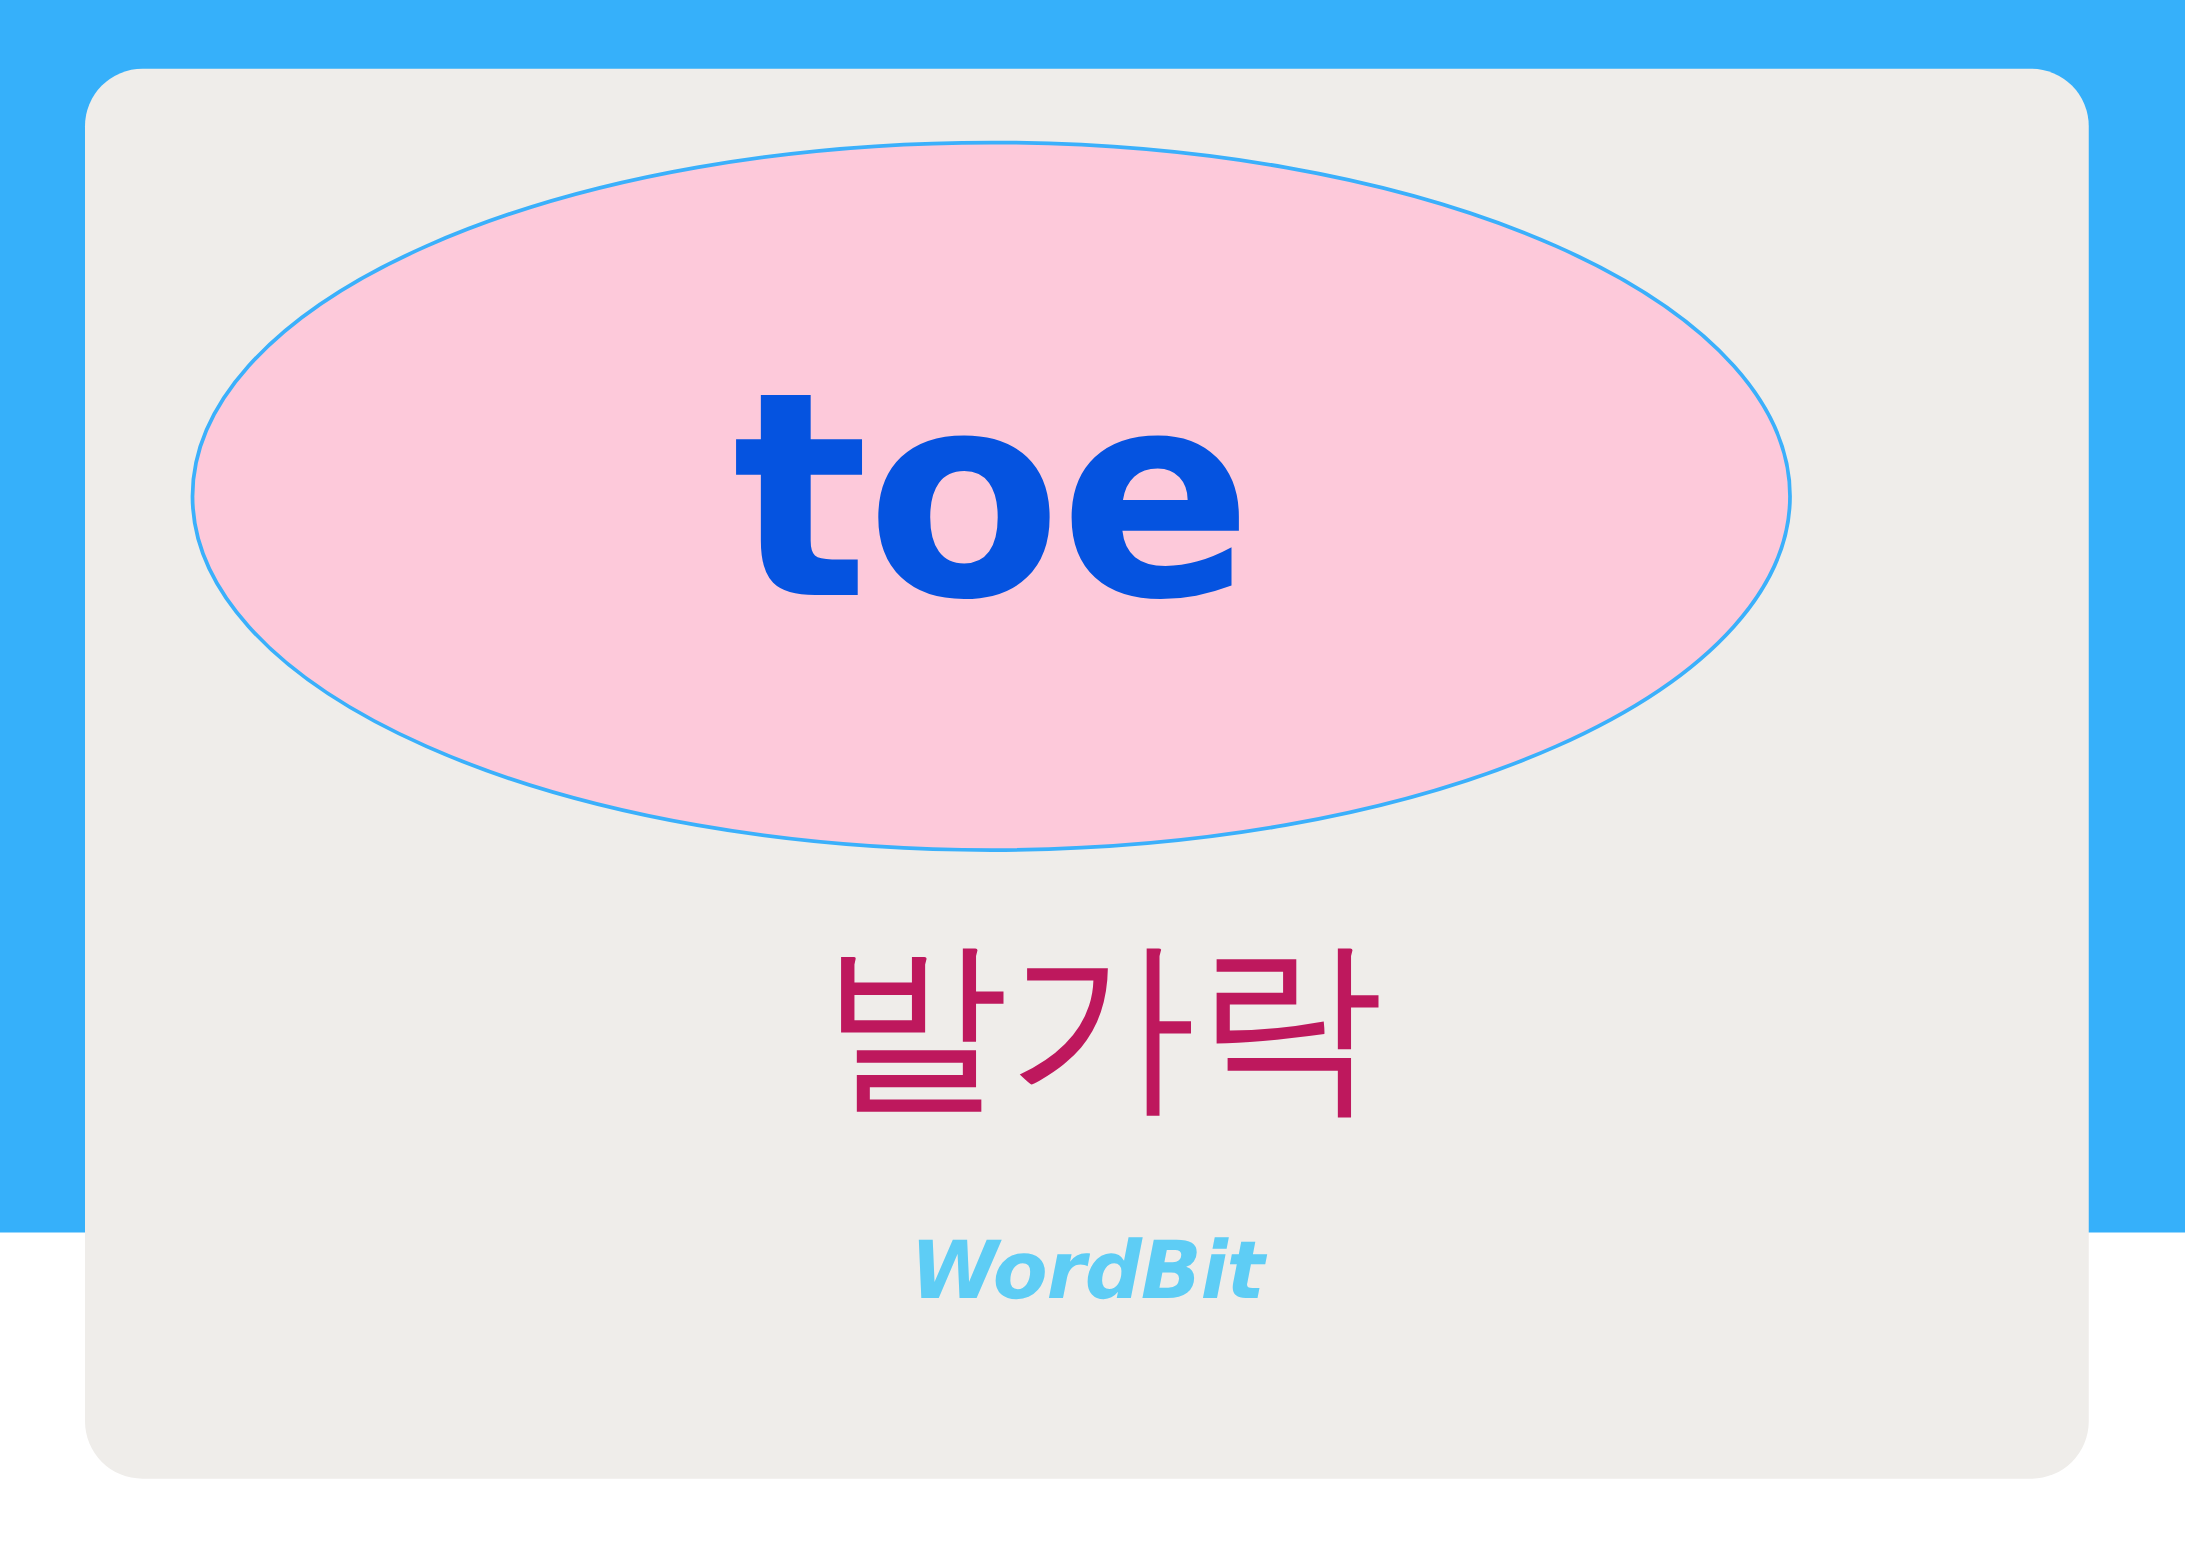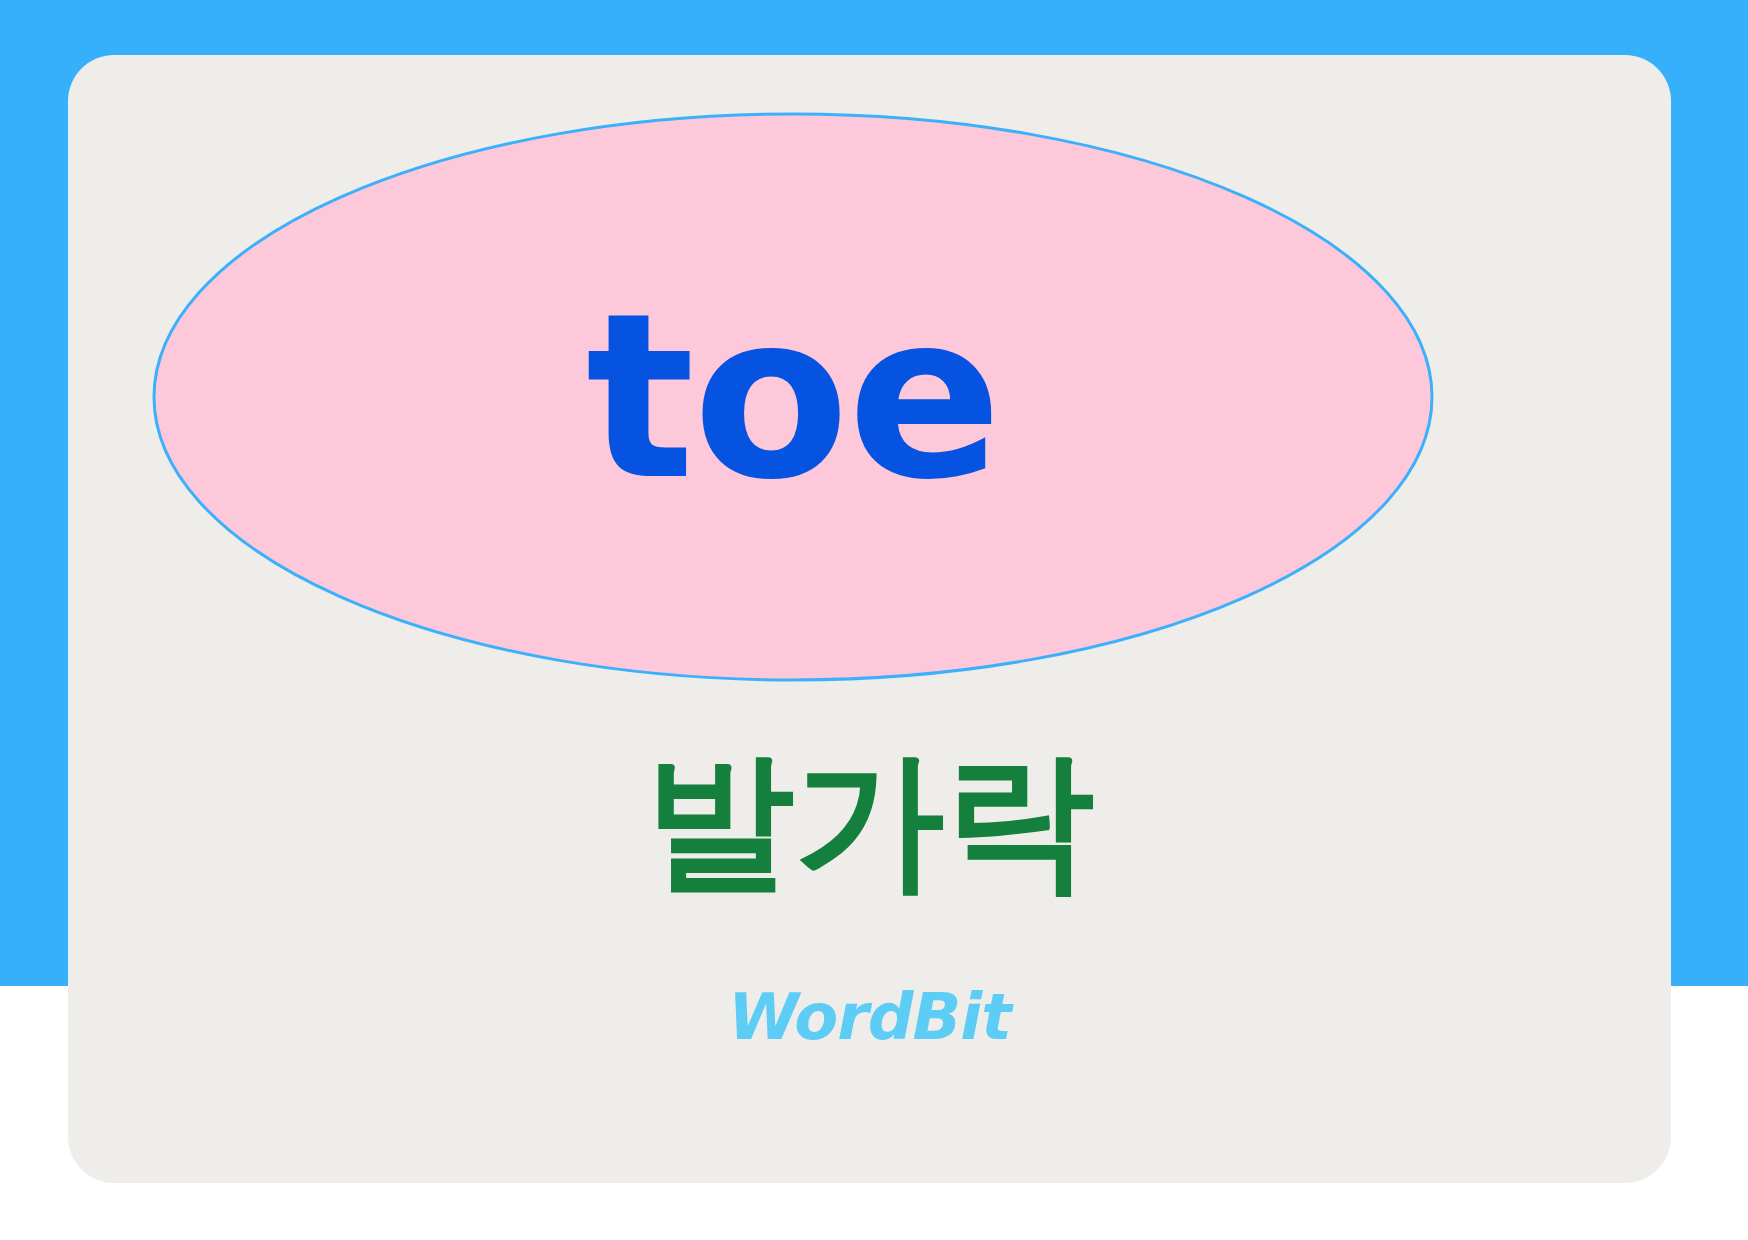--- a/index.html
+++ b/index.html
@@ -61,29 +61,29 @@
     font-weight: bold;
     font-size: 228px;
     line-height: 1;
     letter-spacing: -2px;
     color: #0553e0;
     -webkit-font-smoothing: antialiased;
   }
 
   #word-translation {
     position: absolute;
-    left: 0;
+    left: 12px;
     top: 672px;      
     width: 100%;
     text-align: center;
     font-family: "DejaVu Sans", sans-serif;
-    font-weight: bold;
+    font-weight: normal;
     font-size: 150px;
     line-height: 1.25;
-    color: #15803d;
+    color: #be185d;
   }
 
   #brand {
     position: absolute;
     left: 0;
     top: 925px;      
     width: 100%;
     text-align: center;
     font-family: "DejaVu Sans", sans-serif;
     font-weight: bold;

